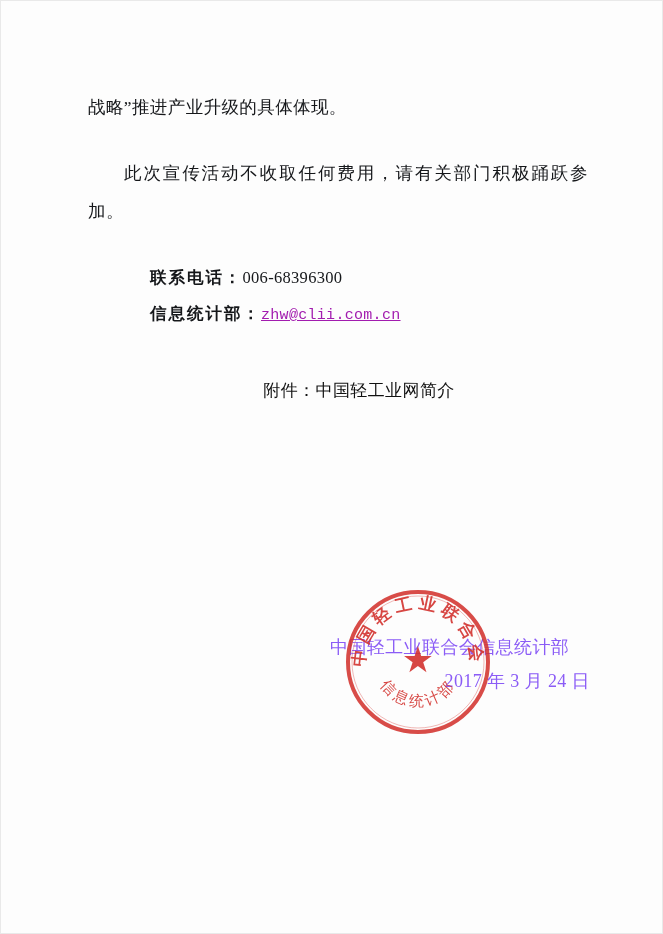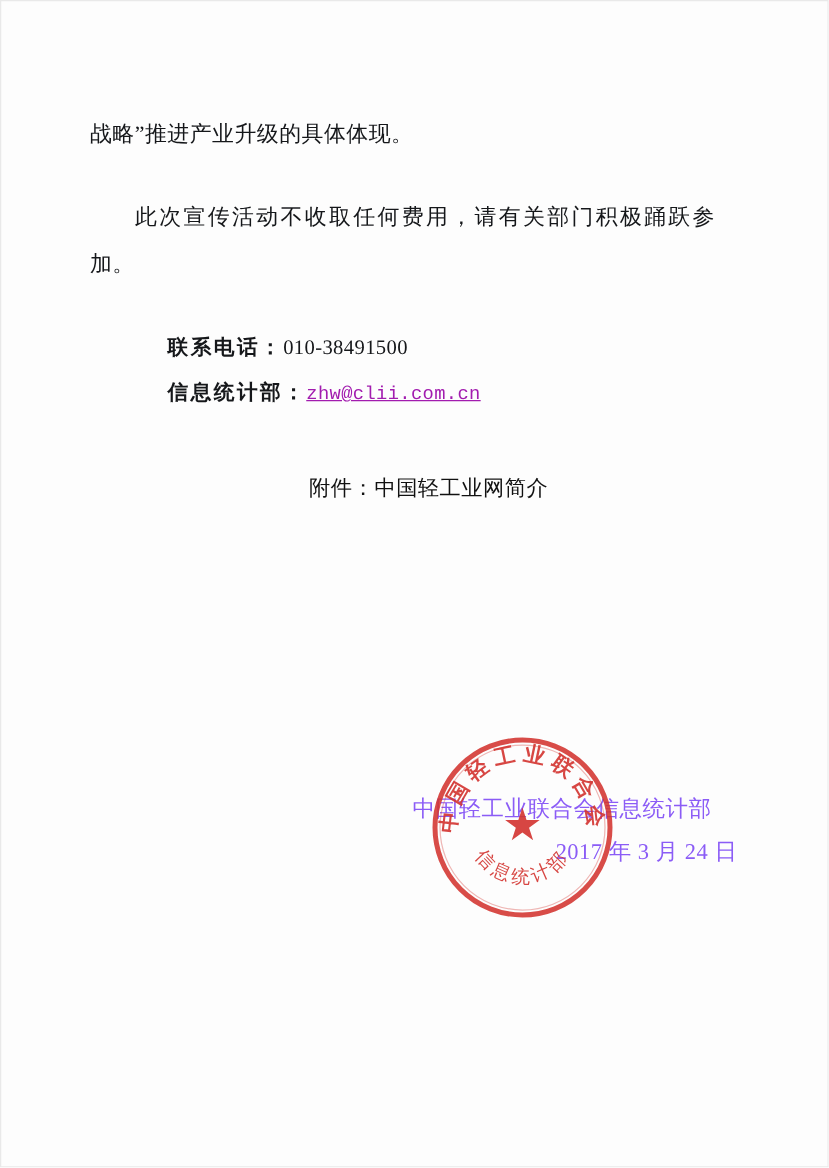--- a/index.html
+++ b/index.html
@@ -24,21 +24,21 @@
   
   #page::before {
     content: "";
     position: absolute;
     left: 0; top: 0; right: 0; bottom: 0;
     box-shadow: inset 0 0 0 1px #e9e9e9;
     pointer-events: none;
   }
   .doc-body {
     position: absolute;
-    left: 72px;
+    left: 88px;
     top: 88px;
     width: 500px;
   }
   .para {
     font-size: 17.5px;
     line-height: 38px;
     letter-spacing: 0.4px;
     text-align: justify;
     text-justify: inter-ideograph;
     margin: 0 0 0 0;
@@ -126,21 +126,21 @@
     <p class="para">战略”推进产业升级的具体体现。</p>
 
     <div class="gap-sm"></div>
 
 
     <div class="gap-sm"></div>
 
     <p class="para indent">此次宣传活动不收取任何费用，请有关部门积极踊跃参加。</p>
 
     <div class="contact-block">
-      <div class="contact-line"><span class="lbl">联系电话：</span><span class="mono">010-38491500</span></div>
+      <div class="contact-line"><span class="lbl">联系电话：</span><span class="mono">006-68396300</span></div>
       <div class="contact-line"><span class="lbl">信息统计部：</span><span class="email-link">zhw@clii.com.cn</span></div>
     </div>
 
     <div class="attach-line"><span>附件：</span><span>中国轻工业网简介</span></div>
 
   </div>
 
   <div class="sign-block">
     <div class="sign-line">中国轻工业联合会信息统计部</div>
     <div class="sign-line sign-date">2017 年 3 月 24 日</div>

